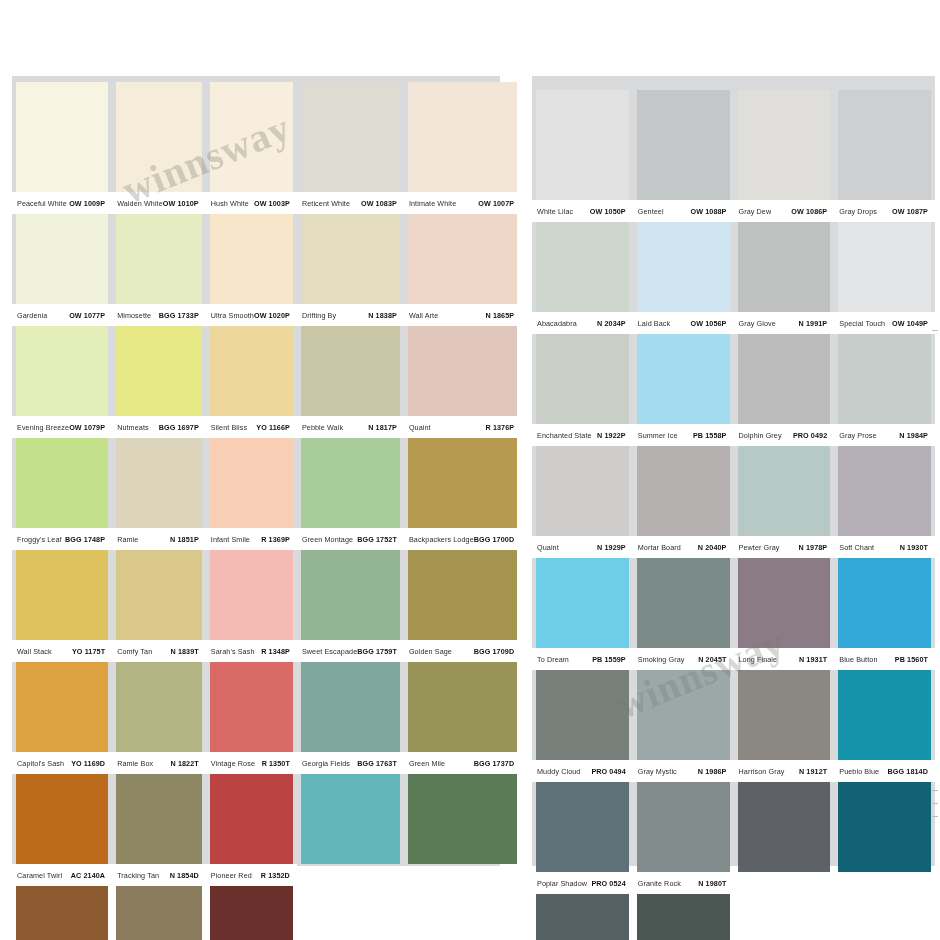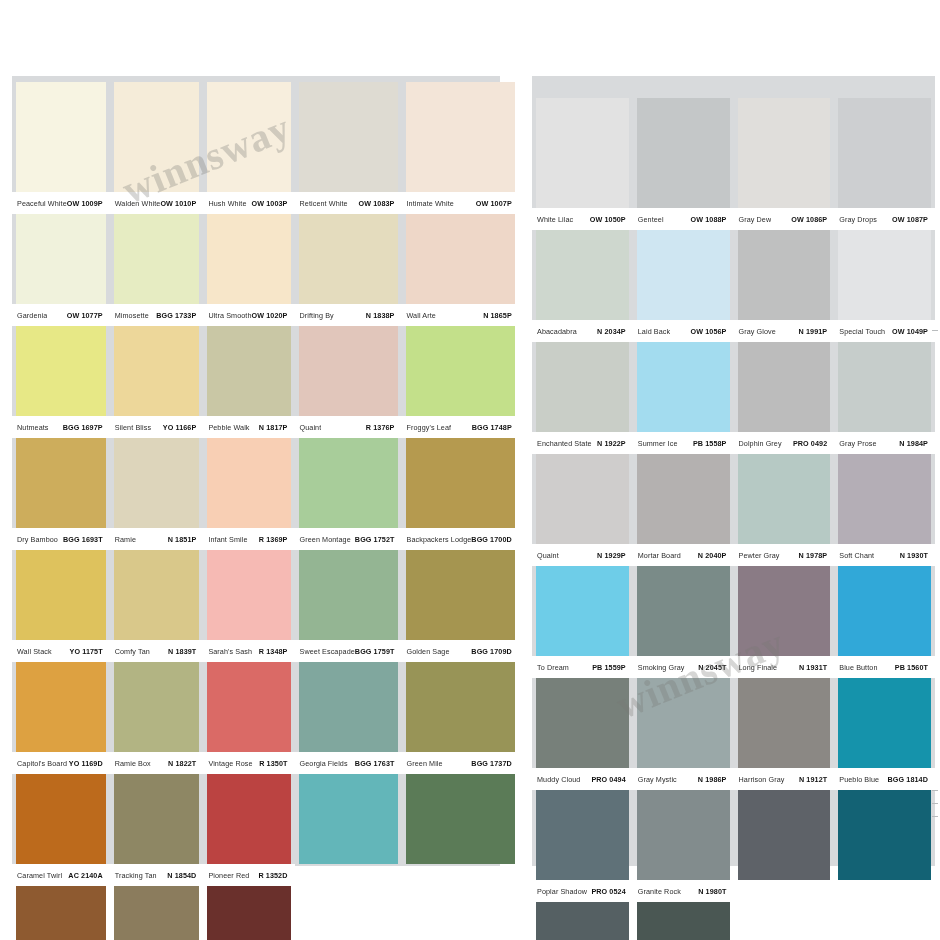--- a/index.html
+++ b/index.html
@@ -30,21 +30,21 @@
     top: 76px;
     width: 488px;
     height: 790px;
     padding: 6px 0 0 0;
   }
   #panel-right {
     left: 532px;
     top: 76px;
     width: 403px;
     height: 790px;
-    padding: 22px 0 0 0;
+    padding: 14px 0 0 0;
   }
   .grid {
     display: grid;
     gap: 0px;
     width: 100%;
   }
   #grid-left {
     grid-template-columns: repeat(5, 1fr);
   }
   #grid-right {
@@ -192,20 +192,27 @@
           </div>
         </div>
         <div class="cell">
           <div class="swatch" title="Wall Arte" style="background: rgb(238, 215, 200);"></div>
           <div class="caption">
             <span class="cap-name">Wall Arte</span>
             <span class="cap-code">N 1865P</span>
           </div>
         </div>
         <div class="cell">
+          <div class="swatch" title="Evening Breeze" style="background: rgb(227, 238, 185);"></div>
+          <div class="caption">
+            <span class="cap-name">Evening Breeze</span>
+            <span class="cap-code">OW 1079P</span>
+          </div>
+        </div>
+        <div class="cell">
           <div class="swatch" title="Nutmeats" style="background: rgb(231, 232, 134);"></div>
           <div class="caption">
             <span class="cap-name">Nutmeats</span>
             <span class="cap-code">BGG 1697P</span>
           </div>
         </div>
         <div class="cell">
           <div class="swatch" title="Silent Bliss" style="background: rgb(237, 215, 154);"></div>
           <div class="caption">
             <span class="cap-name">Silent Bliss</span>
@@ -227,27 +234,20 @@
           </div>
         </div>
         <div class="cell">
           <div class="swatch" title="Froggy's Leaf" style="background: rgb(195, 224, 138);"></div>
           <div class="caption">
             <span class="cap-name">Froggy's Leaf</span>
             <span class="cap-code">BGG 1748P</span>
           </div>
         </div>
         <div class="cell">
-          <div class="swatch" title="Dry Bamboo" style="background: rgb(205, 173, 92);"></div>
-          <div class="caption">
-            <span class="cap-name">Dry Bamboo</span>
-            <span class="cap-code">BGG 1693T</span>
-          </div>
-        </div>
-        <div class="cell">
           <div class="swatch" title="Ramie" style="background: rgb(221, 213, 187);"></div>
           <div class="caption">
             <span class="cap-name">Ramie</span>
             <span class="cap-code">N 1851P</span>
           </div>
         </div>
         <div class="cell">
           <div class="swatch" title="Infant Smile" style="background: rgb(248, 207, 180);"></div>
           <div class="caption">
             <span class="cap-name">Infant Smile</span>
@@ -299,21 +299,21 @@
         <div class="cell">
           <div class="swatch" title="Golden Sage" style="background: rgb(165, 149, 80);"></div>
           <div class="caption">
             <span class="cap-name">Golden Sage</span>
             <span class="cap-code">BGG 1709D</span>
           </div>
         </div>
         <div class="cell">
           <div class="swatch" title="Capitol's Gold" style="background: rgb(221, 161, 65);"></div>
           <div class="caption">
-            <span class="cap-name">Capitol's Board</span>
+            <span class="cap-name">Capitol's Sash</span>
             <span class="cap-code">YO 1169D</span>
           </div>
         </div>
         <div class="cell">
           <div class="swatch" title="Wood Box" style="background: rgb(178, 180, 131);"></div>
           <div class="caption">
             <span class="cap-name">Ramie Box</span>
             <span class="cap-code">N 1822T</span>
           </div>
         </div>

